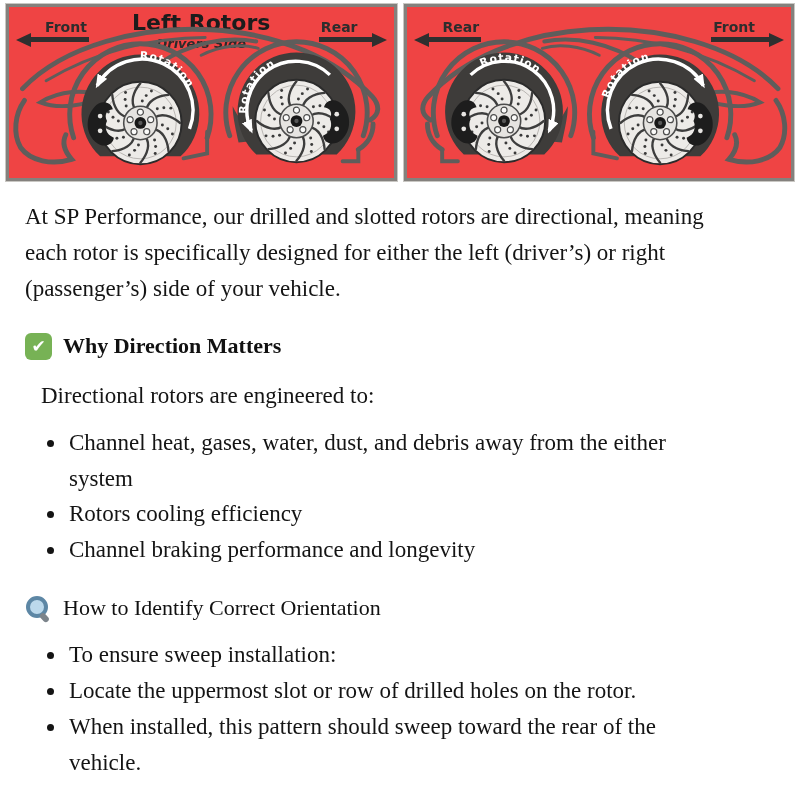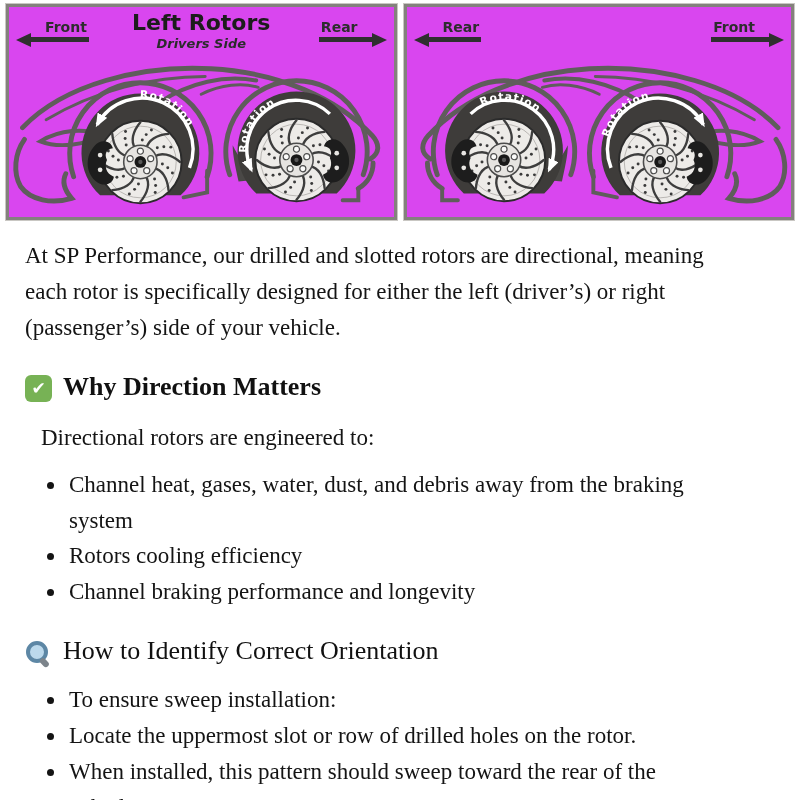--- a/index.html
+++ b/index.html
@@ -6,21 +6,21 @@
     --check-green:#77b255; --magnifier-blue:#bcd9ec; --magnifier-ring:#5d87a5;
     --arch-dark:#3e3c3a; --line-gray:#5f5d5b; --panel-border:#84817d; --text:#141414;
   }
   *{box-sizing:border-box}
   html,body{margin:0;padding:0;background:#fff}
   body{width:800px;font-family:"Liberation Serif",serif;color:var(--text)}
   .page{width:800px;min-height:800px;background:#fff}
 
   
   .diagram-row{display:flex;gap:7px;padding:4px 6px 0 6px}
-  .panel{flex:1;height:216px;border:3px solid var(--panel-border);position:relative;background:#d946ef;box-shadow:0 0 0 1px #c9c7c3}
+  .panel{flex:1;height:177px;border:3px solid var(--panel-border);position:relative;background:#ef4444;box-shadow:0 0 0 1px #c9c7c3}
   .panel-head{position:relative;display:flex;justify-content:space-between;align-items:flex-start;padding:9px 36px 0 36px;height:46px}
   .titles{position:absolute;left:0;right:0;top:5px;text-align:center;pointer-events:none}
   .ptitle{font-family:"DejaVu Sans",sans-serif;font-weight:bold;font-size:22px;line-height:1.0;color:#1c1c1c}
   .psub{font-family:"DejaVu Sans",sans-serif;font-weight:bold;font-style:italic;font-size:13px;color:#2b2b2b;margin-top:2px}
   .dir{position:relative;font-family:"DejaVu Sans",sans-serif;font-weight:bold;font-size:14px;color:#2d2d2d;padding-bottom:7px;margin-top:3px}
   .dir::after{content:"";position:absolute;bottom:0;height:5px;background:#2f2f2f}
   .dir.arrow-left::after{left:-14px;right:-2px}
   .dir.arrow-left::before{content:"";position:absolute;left:-29px;bottom:-5px;width:0;height:0;
     border-top:7.5px solid transparent;border-bottom:7.5px solid transparent;border-right:15px solid #2f2f2f}
   .dir.arrow-right::after{left:-2px;right:-14px}
@@ -32,21 +32,21 @@
   .s3{fill:none;stroke:var(--line-gray);stroke-width:3;stroke-linecap:round}
   .fender{fill:none;stroke:var(--line-gray);stroke-width:5;stroke-linecap:round}
   .dome{fill:var(--arch-dark)}
   .scoop{fill:#4a4846}
   .rotarc{fill:none;stroke:#ffffff;stroke-width:3.5}
   .rottext{font-family:"DejaVu Sans",sans-serif;font-weight:bold;font-size:11px;fill:#ffffff;letter-spacing:1px}
 
   
   .content{padding:10px 28px 20px 25px}
   .intro{font-size:23px;line-height:1.56;margin:8px 0 16px 0;max-width:710px}
-  .heading{display:flex;align-items:flex-end;gap:11px;font-size:26px;margin:26px 0 0 0;color:#111}
+  .heading{display:flex;align-items:center;gap:11px;font-size:22px;margin:26px 0 0 0;color:#111}
   .heading.bold{font-weight:bold}
   .heading.regular{font-weight:normal;}
   .check-icon{width:27px;height:27px;border-radius:6px;background:var(--check-green);
     display:inline-flex;align-items:center;justify-content:center;flex:0 0 auto}
   .check-icon::after{content:"\2714";color:#fff;font-family:"DejaVu Sans",sans-serif;font-size:17px;font-weight:bold;line-height:1}
   .mag-icon{position:relative;width:27px;height:27px;display:inline-block;flex:0 0 auto}
   .mag-icon::before{content:"";position:absolute;left:1px;top:2px;width:14px;height:14px;
     border:4px solid var(--magnifier-ring);background:var(--magnifier-blue);border-radius:50%}
   .mag-icon::after{content:"";position:absolute;left:18px;top:18px;width:10px;height:6px;
     background:#7c848b;border-radius:3px;transform:rotate(45deg);transform-origin:0 0}
@@ -346,21 +346,21 @@
     <p class="intro">At SP Performance, our drilled and slotted rotors are directional, meaning each rotor is specifically designed for either the left (driver’s) or right (passenger’s) side of your vehicle.</p>
 
     <h2 class="heading bold">
       <span class="check-icon"></span>
       <span>Why Direction Matters</span>
     </h2>
 
     <p class="lead">Directional rotors are engineered to:</p>
 
     <ul class="bullets">
-      <li>Channel heat, gases, water, dust, and debris away from the braking system</li>
+      <li>Channel heat, gases, water, dust, and debris away from the either system</li>
       <li>Rotors cooling efficiency</li>
       <li>Channel braking performance and longevity</li>
     </ul>
 
     <h2 class="heading regular">
       <span class="mag-icon"></span>
       <span>How to Identify Correct Orientation</span>
     </h2>
 
     <ul class="bullets">

